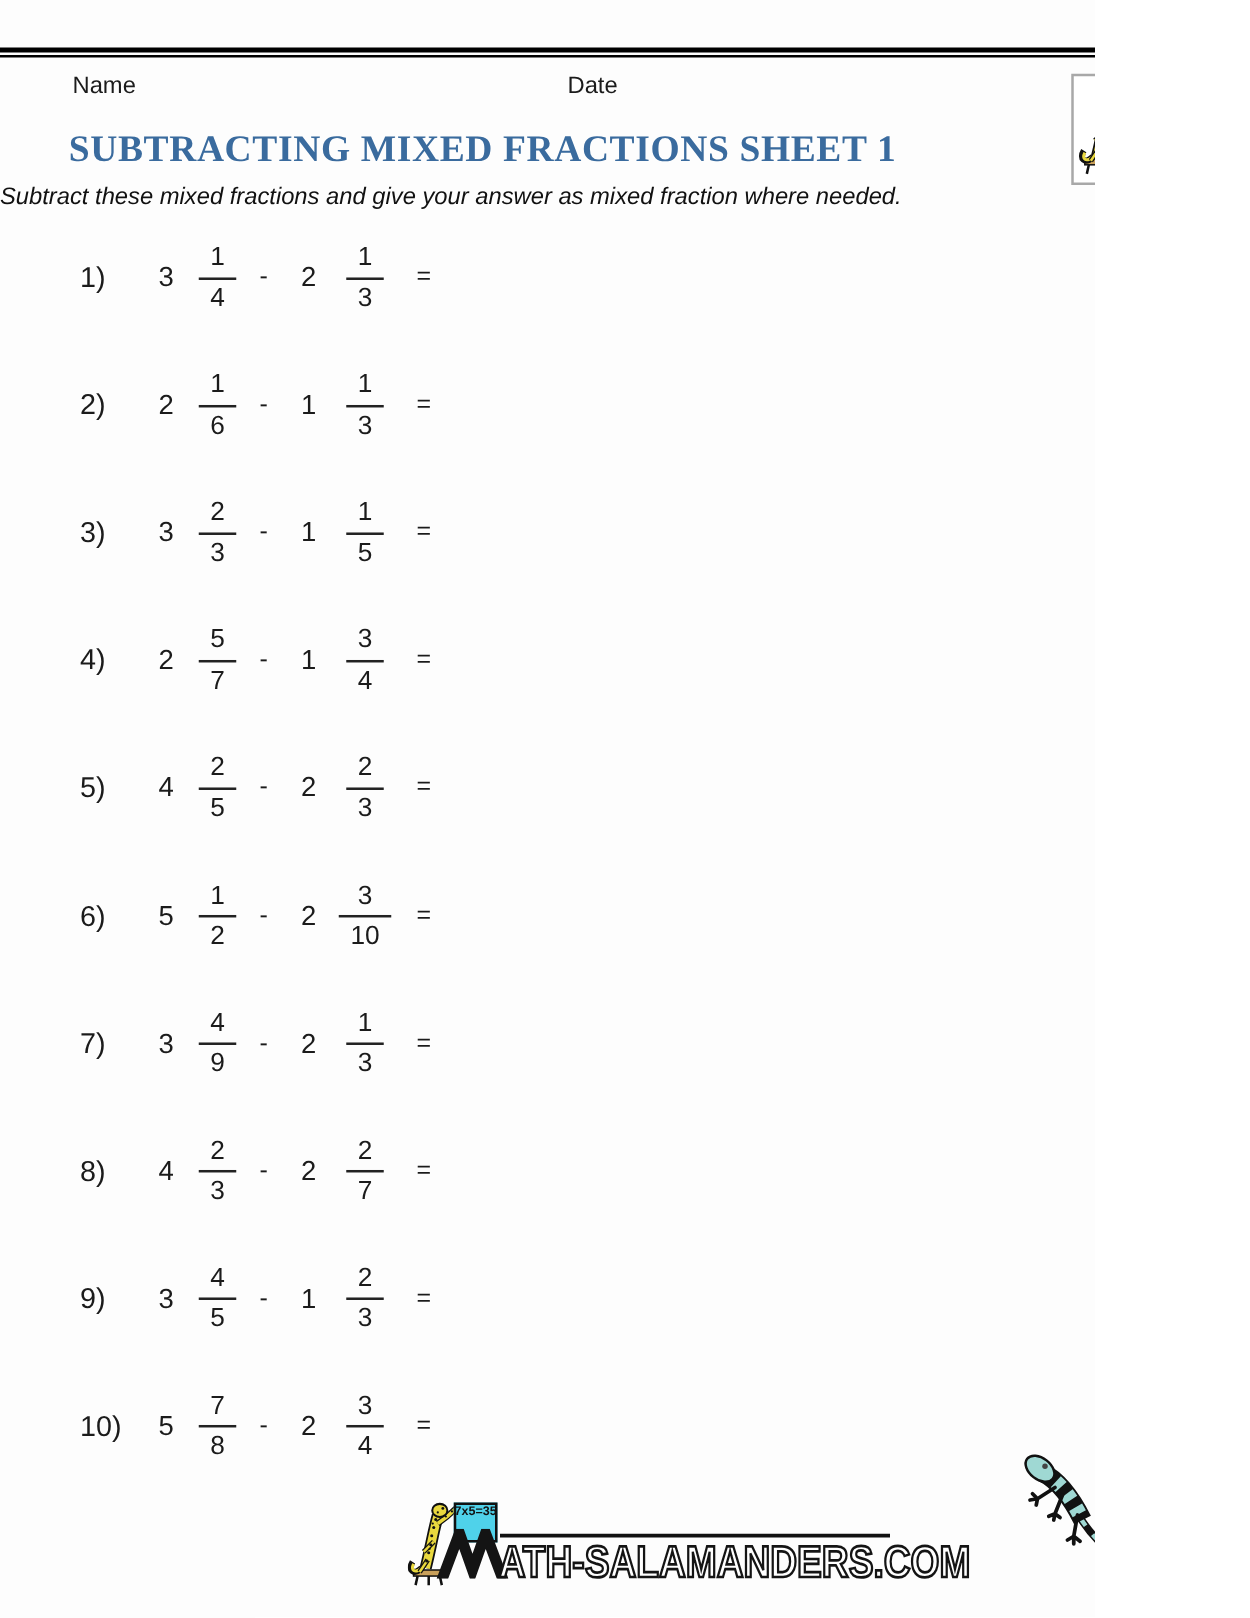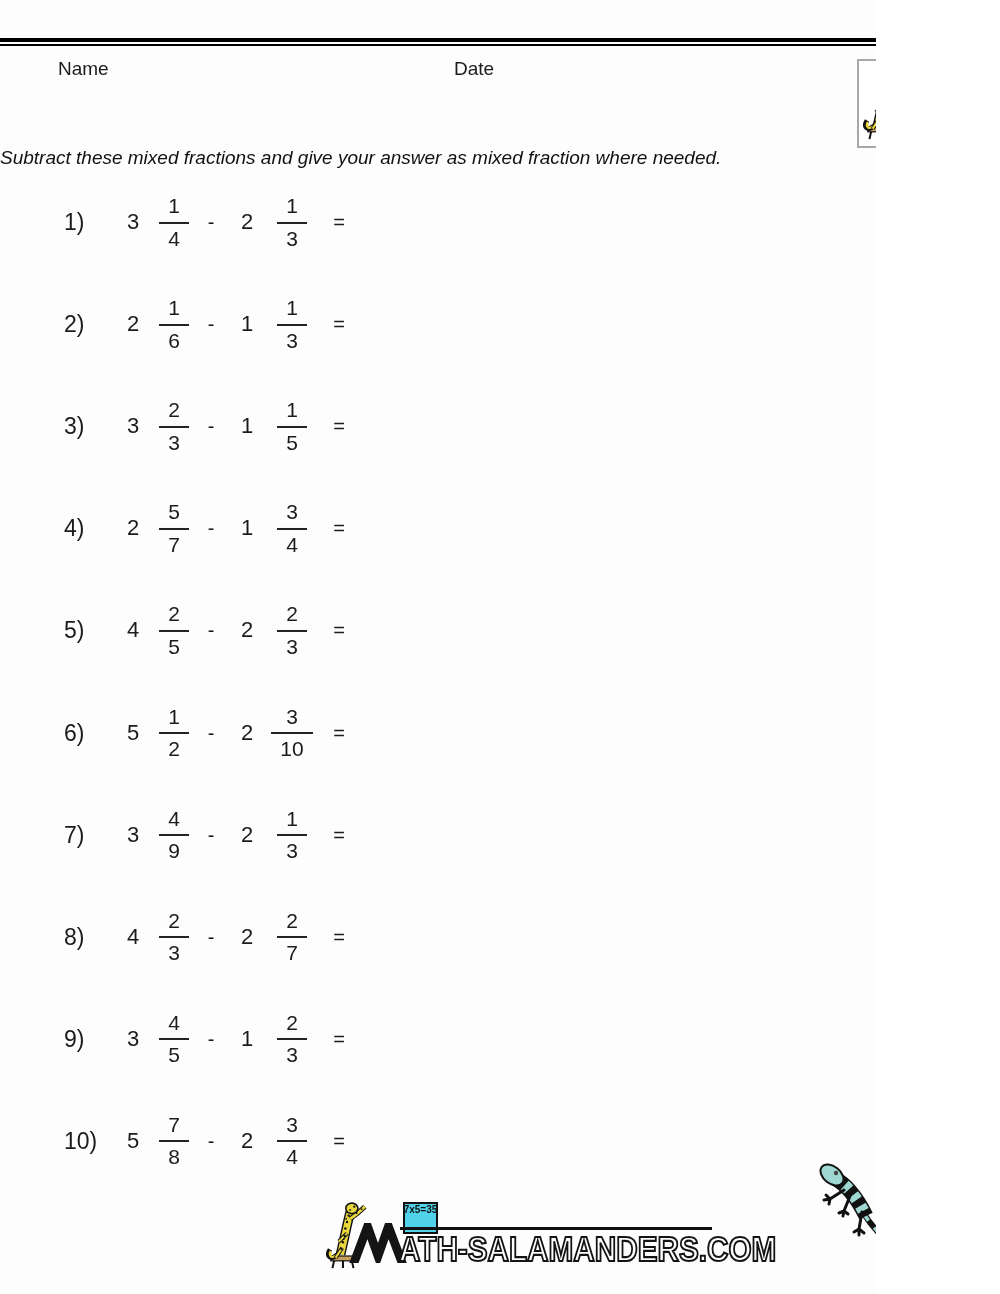--- a/index.html
+++ b/index.html
@@ -50,21 +50,21 @@
   .p-frac1{left:148px;width:52px;display:flex;justify-content:center;}
   .p-op{left:200px;width:22px;text-align:center;font-size:20px;}
   .p-whole2{left:232px;width:30px;text-align:center;font-size:22px;}
   .p-frac2{left:264px;width:56px;display:flex;justify-content:center;}
   .p-eq{left:327px;width:24px;text-align:center;font-size:20px;}
   .frac{display:inline-block;text-align:center;font-size:21px;line-height:1.12;}
   .fnum{display:block;padding:0 9px 4px;border-bottom:2.5px solid #222;}
   .fden{display:block;padding:3px 9px 0;}
   
   .f-sala{position:absolute;left:326px;top:1199px;width:42px;height:72px;}
-  .f-board{left:363px;top:1202px;width:35px;height:32px;font-size:10px;margin-left:40px;}
+  .f-board{left:363px;top:1202px;width:35px;height:32px;font-size:10px;}
   .f-m{position:absolute;left:349px;top:1223px;width:58px;height:40px;}
   .f-tagline{
     position:absolute;left:400px;top:1204px;width:312px;text-align:center;
     font-size:15.5px;font-weight:bold;color:#111;white-space:nowrap;
   }
   .f-line{position:absolute;left:400px;top:1227px;width:312px;height:3px;background:#111;}
   .f-wordmark{
     position:absolute;left:399px;top:1229px;
     font-size:33px;font-weight:700;color:#fff;white-space:nowrap;
     -webkit-text-stroke:2px #141414;letter-spacing:0px;
@@ -139,20 +139,21 @@
       </svg>
     <div class="board">
       <span>7x5</span>
       <span>= 35</span>
     </div>
     <svg class="mlogo">
         <use href="#mlogo"></use>
       </svg>
   </div>
 
+  <div class="page-title">SUBTRACTING MIXED FRACTIONS SHEET 1</div>
   <div class="instructions">Subtract these mixed fractions and give your answer as mixed fraction where needed.</div>
 
   <div id="problems">
   <div class="prob-row" style="top: 190px;">
     <span class="cell p-label">1)</span>
     <span class="cell p-whole1">3</span>
     <span class="cell p-frac1">
       <span class="frac">
         <span class="fnum">1</span>
         <span class="fden">4</span>

